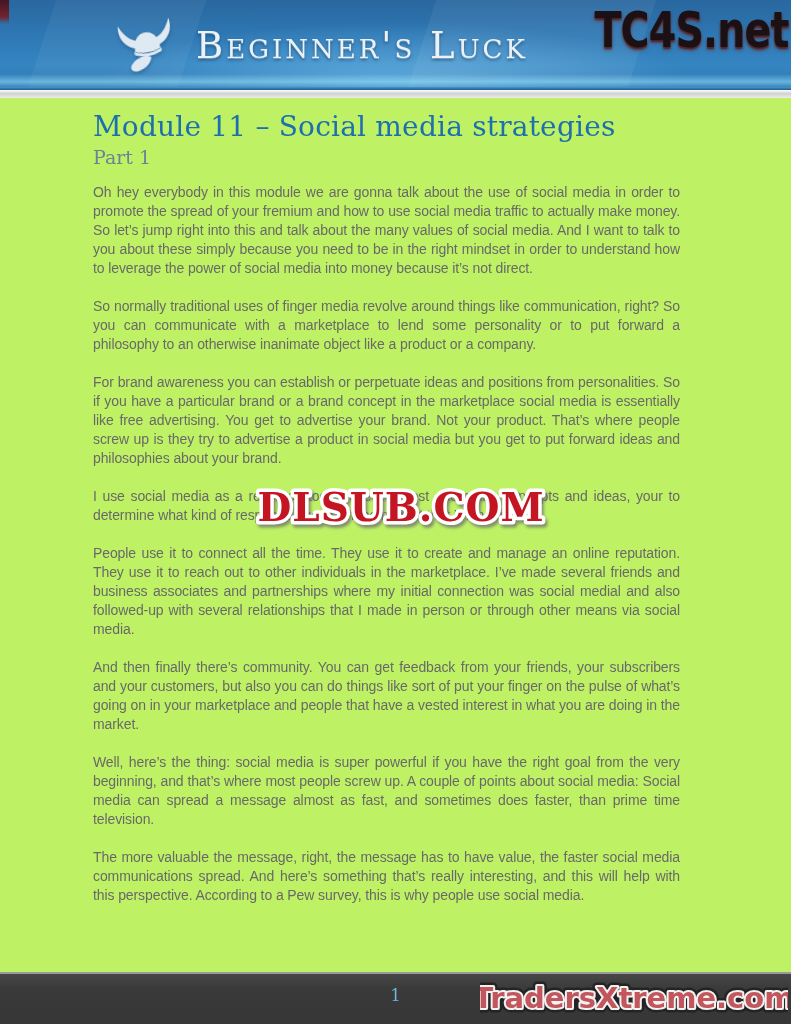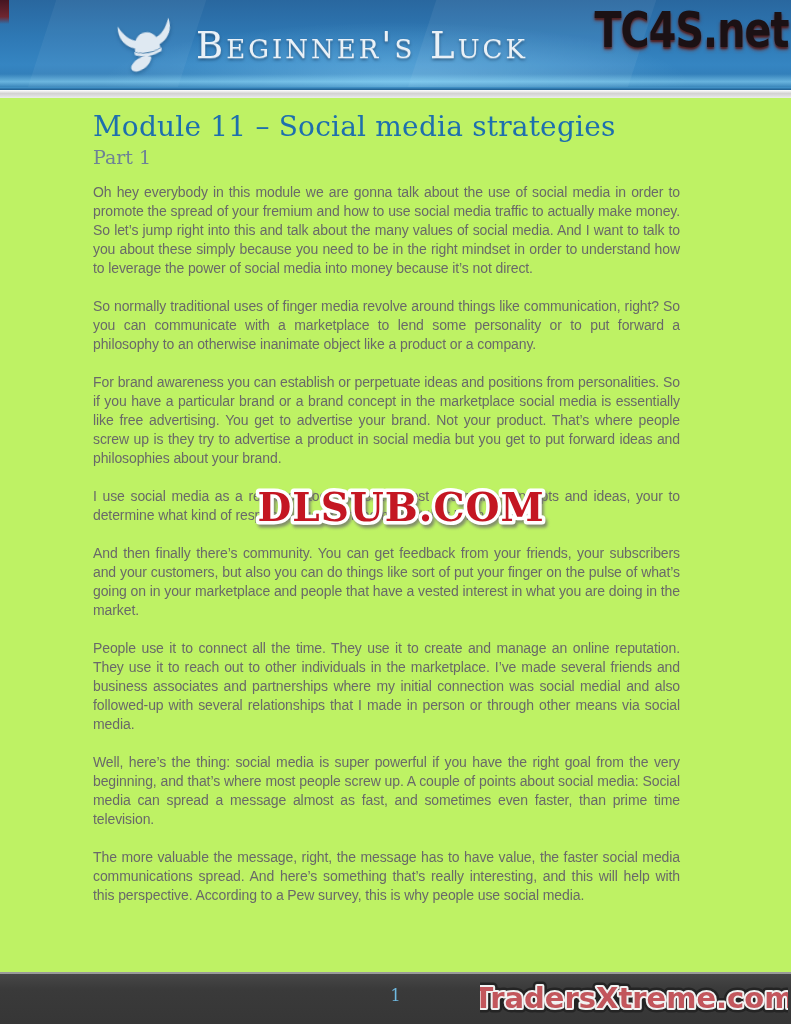--- a/index.html
+++ b/index.html
@@ -127,23 +127,23 @@
       <p>So normally traditional uses of finger media revolve around things like communication, right? So you can communicate with a marketplace to lend some personality or to put forward a philosophy to an otherwise inanimate object like a product or a company.</p>
       <p>For brand awareness you can establish or perpetuate ideas and positions from personalities. So if you have a particular brand or a brand concept in the marketplace social media is essentially like free advertising. You get to advertise your brand. Not your product. That’s where people screw up is they try to advertise a product in social media but you get to put forward ideas and philosophies about your brand.</p>
 
       <div class="para-wrap">
         <p>I use social media as a research tool. I use it to test and refine concepts and ideas, your to determine what kind of response I get from the market that I hang out in.</p>
         <svg class="dlsub-svg" viewBox="0 0 300 60">
           <text class="dlsub-text" x="150" y="44" text-anchor="middle" style="filter:drop-shadow(2px 3px 1.5px rgba(110,110,110,0.75));">DLSUB.COM</text>
         </svg>
       </div>
 
+      <p>People use it to connect all the time. They use it to create and manage an online reputation. They use it to reach out to other individuals in the marketplace. I’ve made several friends and business associates and partnerships where my initial connection was social medial and also followed-up with several relationships that I made in person or through other means via social media.</p>
       <p>And then finally there’s community. You can get feedback from your friends, your subscribers and your customers, but also you can do things like sort of put your finger on the pulse of what’s going on in your marketplace and people that have a vested interest in what you are doing in the market.</p>
-      <p>People use it to connect all the time. They use it to create and manage an online reputation. They use it to reach out to other individuals in the marketplace. I’ve made several friends and business associates and partnerships where my initial connection was social medial and also followed-up with several relationships that I made in person or through other means via social media.</p>
-      <p>Well, here’s the thing: social media is super powerful if you have the right goal from the very beginning, and that’s where most people screw up. A couple of points about social media: Social media can spread a message almost as fast, and sometimes even faster, than prime time television.</p>
+      <p>Well, here’s the thing: social media is super powerful if you have the right goal from the very beginning, and that’s where most people screw up. A couple of points about social media: Social media can spread a message almost as fast, and sometimes does faster, than prime time television.</p>
       <p>The more valuable the message, right, the message has to have value, the faster social media communications spread. And here’s something that’s really interesting, and this will help with this perspective. According to a Pew survey, this is why people use social media.</p>
     </div>
   </div>
 
   <div class="footer">
     <div class="page-number">1</div>
     <svg class="tx-svg" viewBox="0 0 308 38">
       <text class="tx-back" x="154" y="28" text-anchor="middle">TradersXtreme.com</text>
       <text class="tx-front" x="154" y="28" text-anchor="middle">TradersXtreme.com</text>
     </svg>

